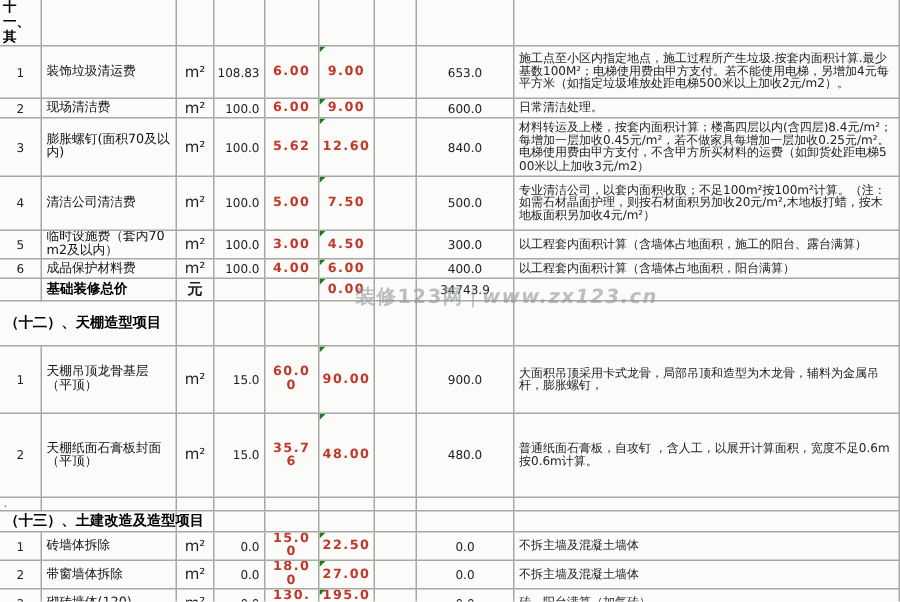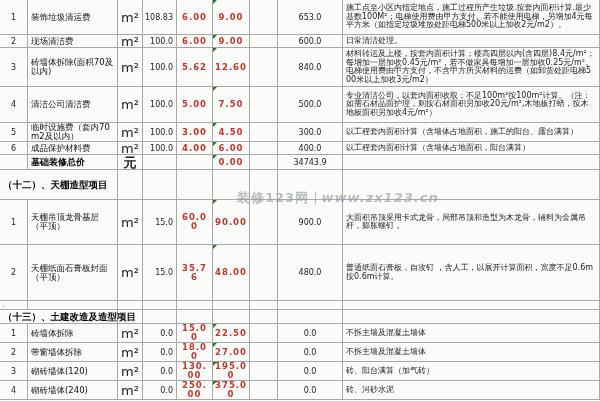--- a/index.html
+++ b/index.html
@@ -14,21 +14,21 @@
   }
   td{
     border:1px solid #a8a8a8;
     padding:0 2px;
     font-size:8px;line-height:9px;color:#1c1c1c;
     overflow:hidden;vertical-align:middle;
     word-break:break-all;
   }
   td.num{text-align:center;color:#222;}
   td.name{text-align:left;padding-left:3px;font-size:8.5px;color:#111;}
-  td.unit{text-align:center;font-size:13px;}
+  td.unit{text-align:center;font-size:10px;}
   td.qty{text-align:right;padding-right:3px;margin-top:24px;}
   td.p1,td.p2{text-align:center;color:#c0382b;font-weight:bold;font-size:8.5px;letter-spacing:1px;}
   td.total{text-align:center;}
   td.remark{text-align:left;font-size:8px;line-height:8.5px;padding:1px 3px;color:#222;}
   td.sec-title{font-weight:bold;font-size:9.5px;color:#000;padding-left:3px;white-space:nowrap;overflow:visible;}
   td.tlabel{font-weight:bold;font-size:9px;color:#000;padding-left:3px;}
   td.tunit{font-weight:bold;}
   td.headcell{font-weight:bold;font-size:9px;line-height:10px;vertical-align:top;padding-top:0;color:#000;}
   td.spacer{font-size:7px;line-height:7px;vertical-align:top;}
   td.tri{position:relative;}
@@ -59,20 +59,31 @@
       <col style="width:25px">
     <col style="width:34px">
       <col style="width:36px">
       <col style="width:37px">
     <col style="width:28px">
       <col style="width:65px">
       <col style="width:257px">
   </colgroup>
 
   <tbody>
+      <tr style="height:20px">
+    <td class="headcell">十一、其</td>
+    <td class="name"></td>
+    <td class="unit"></td>
+    <td class="qty"></td>
+    <td class="p1"></td>
+    <td class="p2"></td>
+    <td></td>
+    <td class="total"></td>
+    <td class="remark"></td>
+  </tr>
 
   <tr style="height:35px">
     <td class="num">1</td>
     <td class="name">装饰垃圾清运费</td>
     <td class="unit">m²</td>
     <td class="qty">108.83</td>
     <td class="p1">6.00</td>
     <td class="p2 tri">9.00</td>
     <td></td>
     <td class="total">653.0</td>
@@ -84,21 +95,21 @@
     <td class="unit">m²</td>
     <td class="qty">100.0</td>
     <td class="p1">6.00</td>
     <td class="p2 tri">9.00</td>
     <td></td>
     <td class="total">600.0</td>
     <td class="remark">日常清洁处理。</td>
   </tr>
   <tr style="height:39px">
     <td class="num">3</td>
-    <td class="name">砖墙体拆除(面积70及以内)</td>
+    <td class="name">膨胀螺钉(面积70及以内)</td>
     <td class="unit">m²</td>
     <td class="qty">100.0</td>
     <td class="p1">5.62</td>
     <td class="p2 tri">12.60</td>
     <td></td>
     <td class="total">840.0</td>
     <td class="remark">材料转运及上楼，按套内面积计算；楼高四层以内(含四层)8.4元/m²；每增加一层加收0.45元/m²，若不做家具每增加一层加收0.25元/m²。电梯使用费由甲方支付，不含甲方所买材料的运费（如卸货处距电梯500米以上加收3元/m2）</td>
   </tr>
   <tr style="height:36px">
     <td class="num">4</td>

